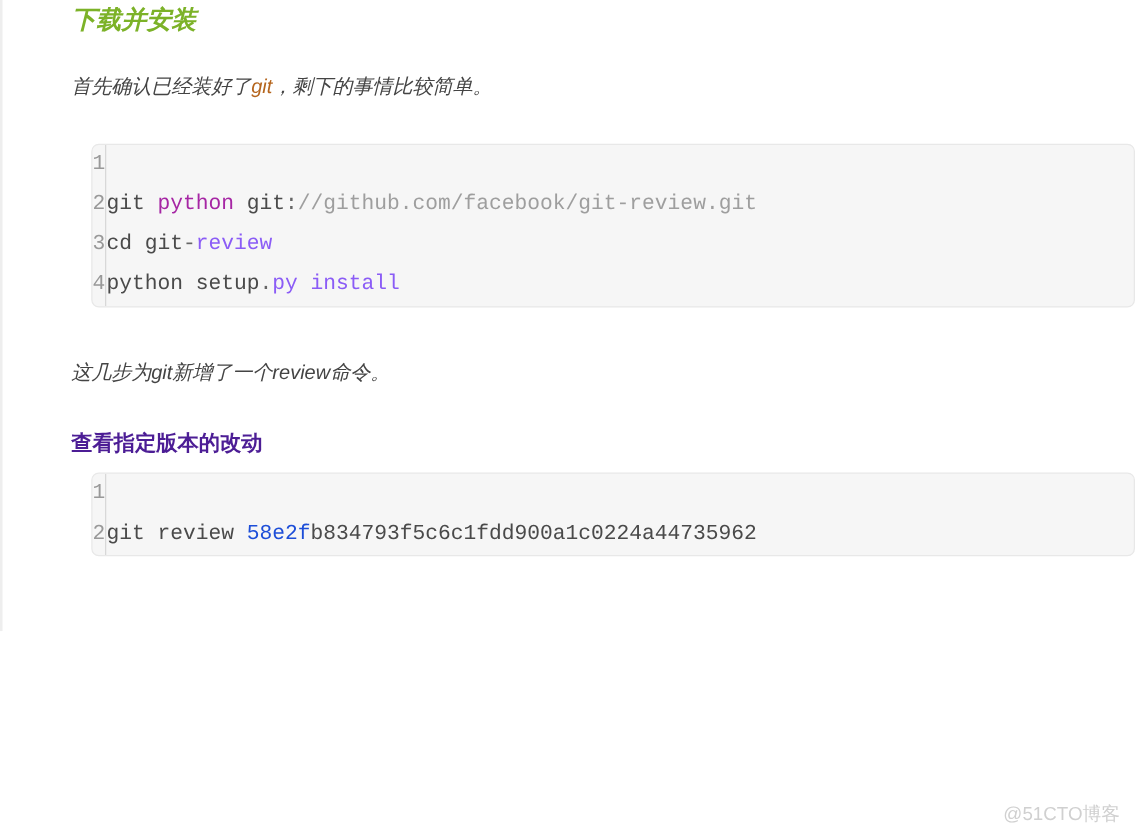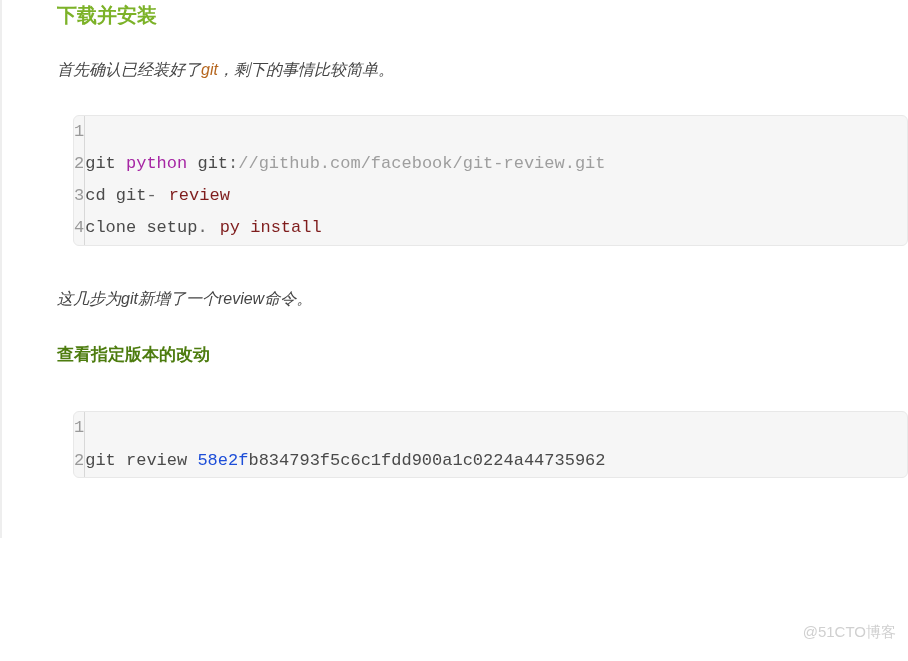--- a/index.html
+++ b/index.html
@@ -13,26 +13,27 @@
   .content {
     padding: 0 0 20px 55px;
     border-left: 2px solid #eee;
   }
   .h2 {
     color: #7cb228;
     font-size: 20px;
     font-weight: 700;
     margin: 0 0 28px 0;
     padding-top: 2px;
+    font-style: italic;
   }
   .h3 {
-    color: #4d7c0f;
+    color: #4c1d95;
     font-size: 17px;
     font-weight: 700;
-    margin: 0 0 45px 0;
+    margin: 0 0 12px 0;
   }
   .para {
     font-size: 16px;
     color: #444;
     margin: 0 0 32px 0;
     line-height: 1.6;
     font-style: italic;
   }
   .para .hl {
     color: #b5651d;
@@ -64,29 +65,29 @@
     width: 1%;
     white-space: nowrap;
   }
   .codecell {
     padding: 4px 0 4px 14px;
     color: #4a4a4a;
   }
   .codeline {
     white-space: pre;
   }
-  .tok-kw   { color: #7f1d1d; margin-left: 12px; }
+  .tok-kw   { color: #8b5cf6; }
   .tok-fn   { color: #a626a4; }
   .tok-op   { color: #666; }
   .tok-cm   { color: #9e9e9e; }
   .tok-hash { color: #1d4ed8; }
   .watermark {
     position: fixed;
     right: 12px;
-    bottom: 19px;
+    bottom: 0;
     color: #d0d0d0;
     font-size: 15px;
     pointer-events: none;
   }
 </style>
 </head>
 <body>
 
 <div class="content">
 
@@ -106,21 +107,21 @@
                 <div class="codeline">2</div>
                 <div class="codeline">3</div>
                 <div class="codeline">4</div>
               </div>
       </td>
       <td class="codecell">
         <div>
                 <div class="codeline">&nbsp;</div>
                 <div class="codeline"><span>git </span><span class="tok-fn">python</span><span> git</span><span class="tok-op">:</span><span class="tok-cm">//github.com/facebook/git-review.git</span></div>
                 <div class="codeline"><span>cd git</span><span class="tok-op">-</span><span class="tok-kw">review</span></div>
-                <div class="codeline"><span>clone setup</span><span class="tok-op">.</span><span class="tok-kw">py install</span></div>
+                <div class="codeline"><span>python setup</span><span class="tok-op">.</span><span class="tok-kw">py install</span></div>
               </div>
       </td>
     </tr>
         </tbody>
       </table>
   </div>
 
   <p class="para">这几步为git新增了一个review命令。</p>
 
 

